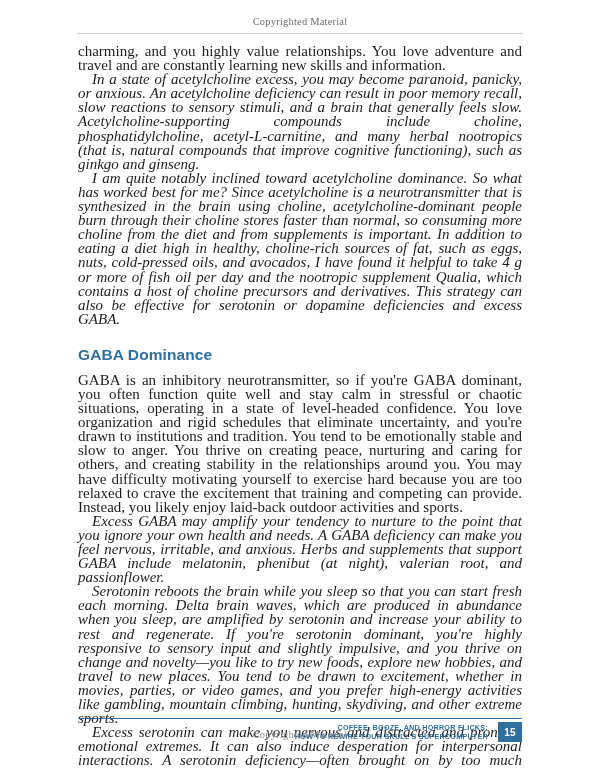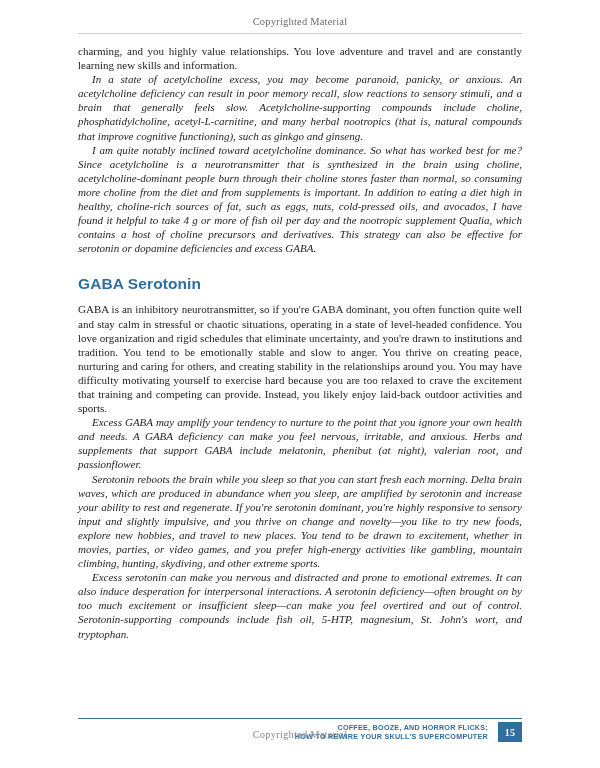--- a/index.html
+++ b/index.html
@@ -45,21 +45,21 @@
 
   .content {
     position: absolute;
     top: 44px;
     left: 78px;
     width: 444px;
   }
 
   p.body {
     margin: 0;
-    font-size: 11px;
+    font-size: 15px;
     line-height: 14.1px;
     text-align: justify;
     color: #1d1d1d;
     text-indent: 0;
   }
   p.body + p.body {
     text-indent: 14px;
     font-style: italic;
   }
 
@@ -117,21 +117,21 @@
     font-weight: bold;
     color: #2f6f9f;
     text-align: right;
     line-height: 9.5px;
     letter-spacing: 0.25px;
     text-transform: uppercase;
   }
   .page-number-box {
     background: #2f6f9f;
     color: #ffffff;
-    font-family: Liberation Serif, serif;
+    font-family: Liberation Sans, sans-serif;
     font-size: 10px;
     font-weight: bold;
     width: 24px;
     height: 20px;
     display: flex;
     align-items: center;
     justify-content: center;
     letter-spacing: 0.3px;
   }
 </style>
@@ -142,21 +142,21 @@
 
   <div class="copyright-top">Copyrighted Material</div>
   <div class="rule-top"></div>
 
   <div class="content">
 
     <p class="body">charming, and you highly value relationships. You love adventure and travel and are constantly learning new skills and information.</p>
     <p class="body">In a state of acetylcholine excess, you may become paranoid, panicky, or anxious. An acetylcholine deficiency can result in poor memory recall, slow reactions to sensory stimuli, and a brain that generally feels slow. Acetylcholine-supporting compounds include choline, phosphatidylcholine, acetyl-L-carnitine, and many herbal nootropics (that is, natural compounds that improve cognitive functioning), such as ginkgo and ginseng.</p>
     <p class="body">I am quite notably inclined toward acetylcholine dominance. So what has worked best for me? Since acetylcholine is a neurotransmitter that is synthesized in the brain using choline, acetylcholine-dominant people burn through their choline stores faster than normal, so consuming more choline from the diet and from supplements is important. In addition to eating a diet high in healthy, choline-rich sources of fat, such as eggs, nuts, cold-pressed oils, and avocados, I have found it helpful to take 4 g or more of fish oil per day and the nootropic supplement Qualia, which contains a host of choline precursors and derivatives. This strategy can also be effective for serotonin or dopamine deficiencies and excess GABA.</p>
 
-    <h2 class="heading">GABA Serotonin</h2>
+    <h2 class="heading">GABA Dominance</h2>
     <p class="body">GABA is an inhibitory neurotransmitter, so if you're GABA dominant, you often function quite well and stay calm in stressful or chaotic situations, operating in a state of level-headed confidence. You love organization and rigid schedules that eliminate uncertainty, and you're drawn to institutions and tradition. You tend to be emotionally stable and slow to anger. You thrive on creating peace, nurturing and caring for others, and creating stability in the relationships around you. You may have difficulty motivating yourself to exercise hard because you are too relaxed to crave the excitement that training and competing can provide. Instead, you likely enjoy laid-back outdoor activities and sports.</p>
     <p class="body">Excess GABA may amplify your tendency to nurture to the point that you ignore your own health and needs. A GABA deficiency can make you feel nervous, irritable, and anxious. Herbs and supplements that support GABA include melatonin, phenibut (at night), valerian root, and passionflower.</p>
 
     <p class="body">Serotonin reboots the brain while you sleep so that you can start fresh each morning. Delta brain waves, which are produced in abundance when you sleep, are amplified by serotonin and increase your ability to rest and regenerate. If you're serotonin dominant, you're highly responsive to sensory input and slightly impulsive, and you thrive on change and novelty—you like to try new foods, explore new hobbies, and travel to new places. You tend to be drawn to excitement, whether in movies, parties, or video games, and you prefer high-energy activities like gambling, mountain climbing, hunting, skydiving, and other extreme sports.</p>
     <p class="body">Excess serotonin can make you nervous and distracted and prone to emotional extremes. It can also induce desperation for interpersonal interactions. A serotonin deficiency—often brought on by too much excitement or insufficient sleep—can make you feel overtired and out of control. Serotonin-supporting compounds include fish oil, 5-HTP, magnesium, St. John's wort, and tryptophan.</p>
 
   </div>
 
   <div class="footer">
     <div class="footer-rule"></div>

